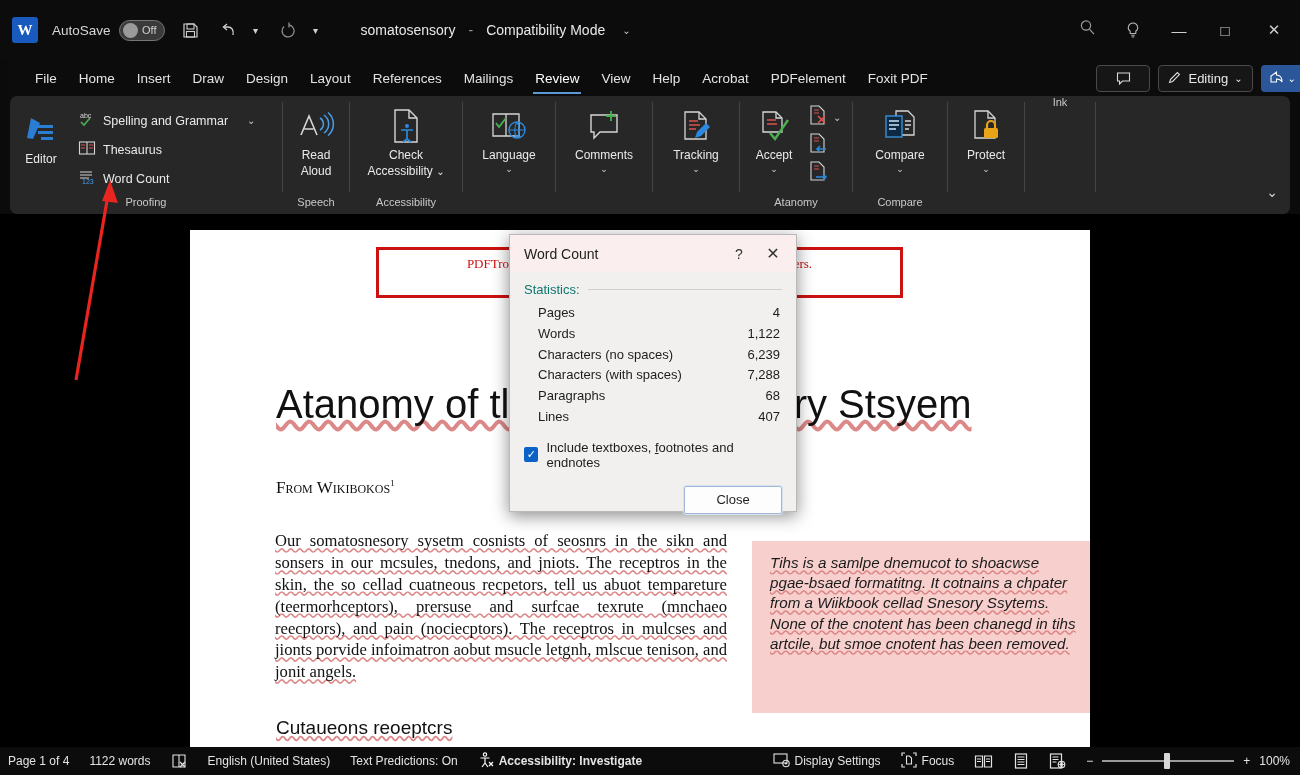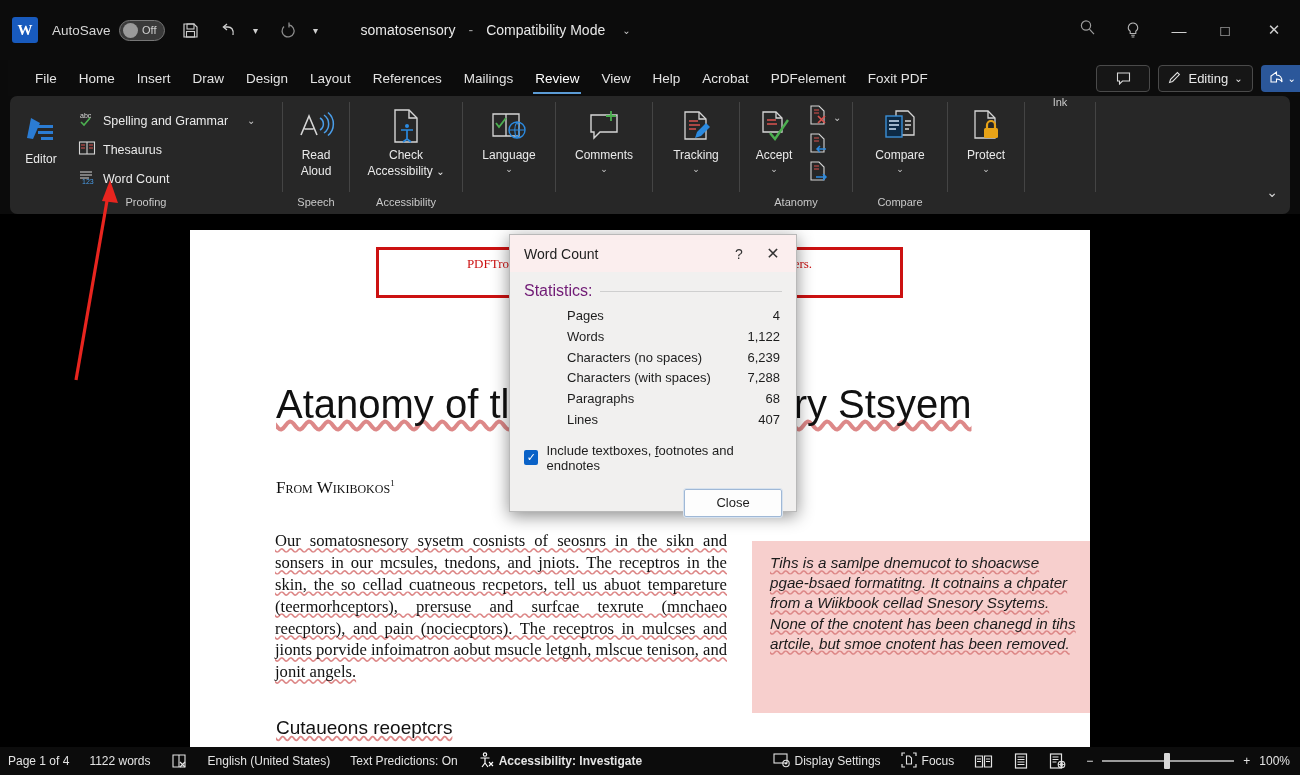--- a/index.html
+++ b/index.html
@@ -189,24 +189,24 @@
   }
   .dlg-title .t { font-size: 14px; color: #1d1d1d; }
   .dlg-title .sp { flex: 1; }
   .dlg-help, .dlg-close {
     width: 34px; height: 30px; display: flex; align-items: center;
     justify-content: center; color: #333; font-size: 14px;
   }
   .dlg-close { font-size: 16px; }
   .stat-head {
     display: flex; align-items: center; gap: 8px;
-    padding: 10px 14px 0 14px; color: #701a75; font-size: 16px;
+    padding: 10px 14px 0 14px; color: #0f766e; font-size: 13px;
   }
   .stat-head .rule { flex: 1; height: 1px; background: #cfcfcf; }
-  .stat-rows { padding: 6px 16px 0 28px; margin-left: 29px; }
+  .stat-rows { padding: 6px 16px 0 28px; }
   .stat-row {
     display: flex; justify-content: space-between;
     font-size: 13px; color: #1d1d1d; line-height: 1.6;
   }
   .chk-row {
     display: flex; align-items: center; gap: 8px;
     padding: 12px 14px 0 14px; font-size: 13px; color: #1d1d1d;
   }
   .chk {
     width: 15px; height: 15px; border-radius: 2px; background: #0a62c7;

